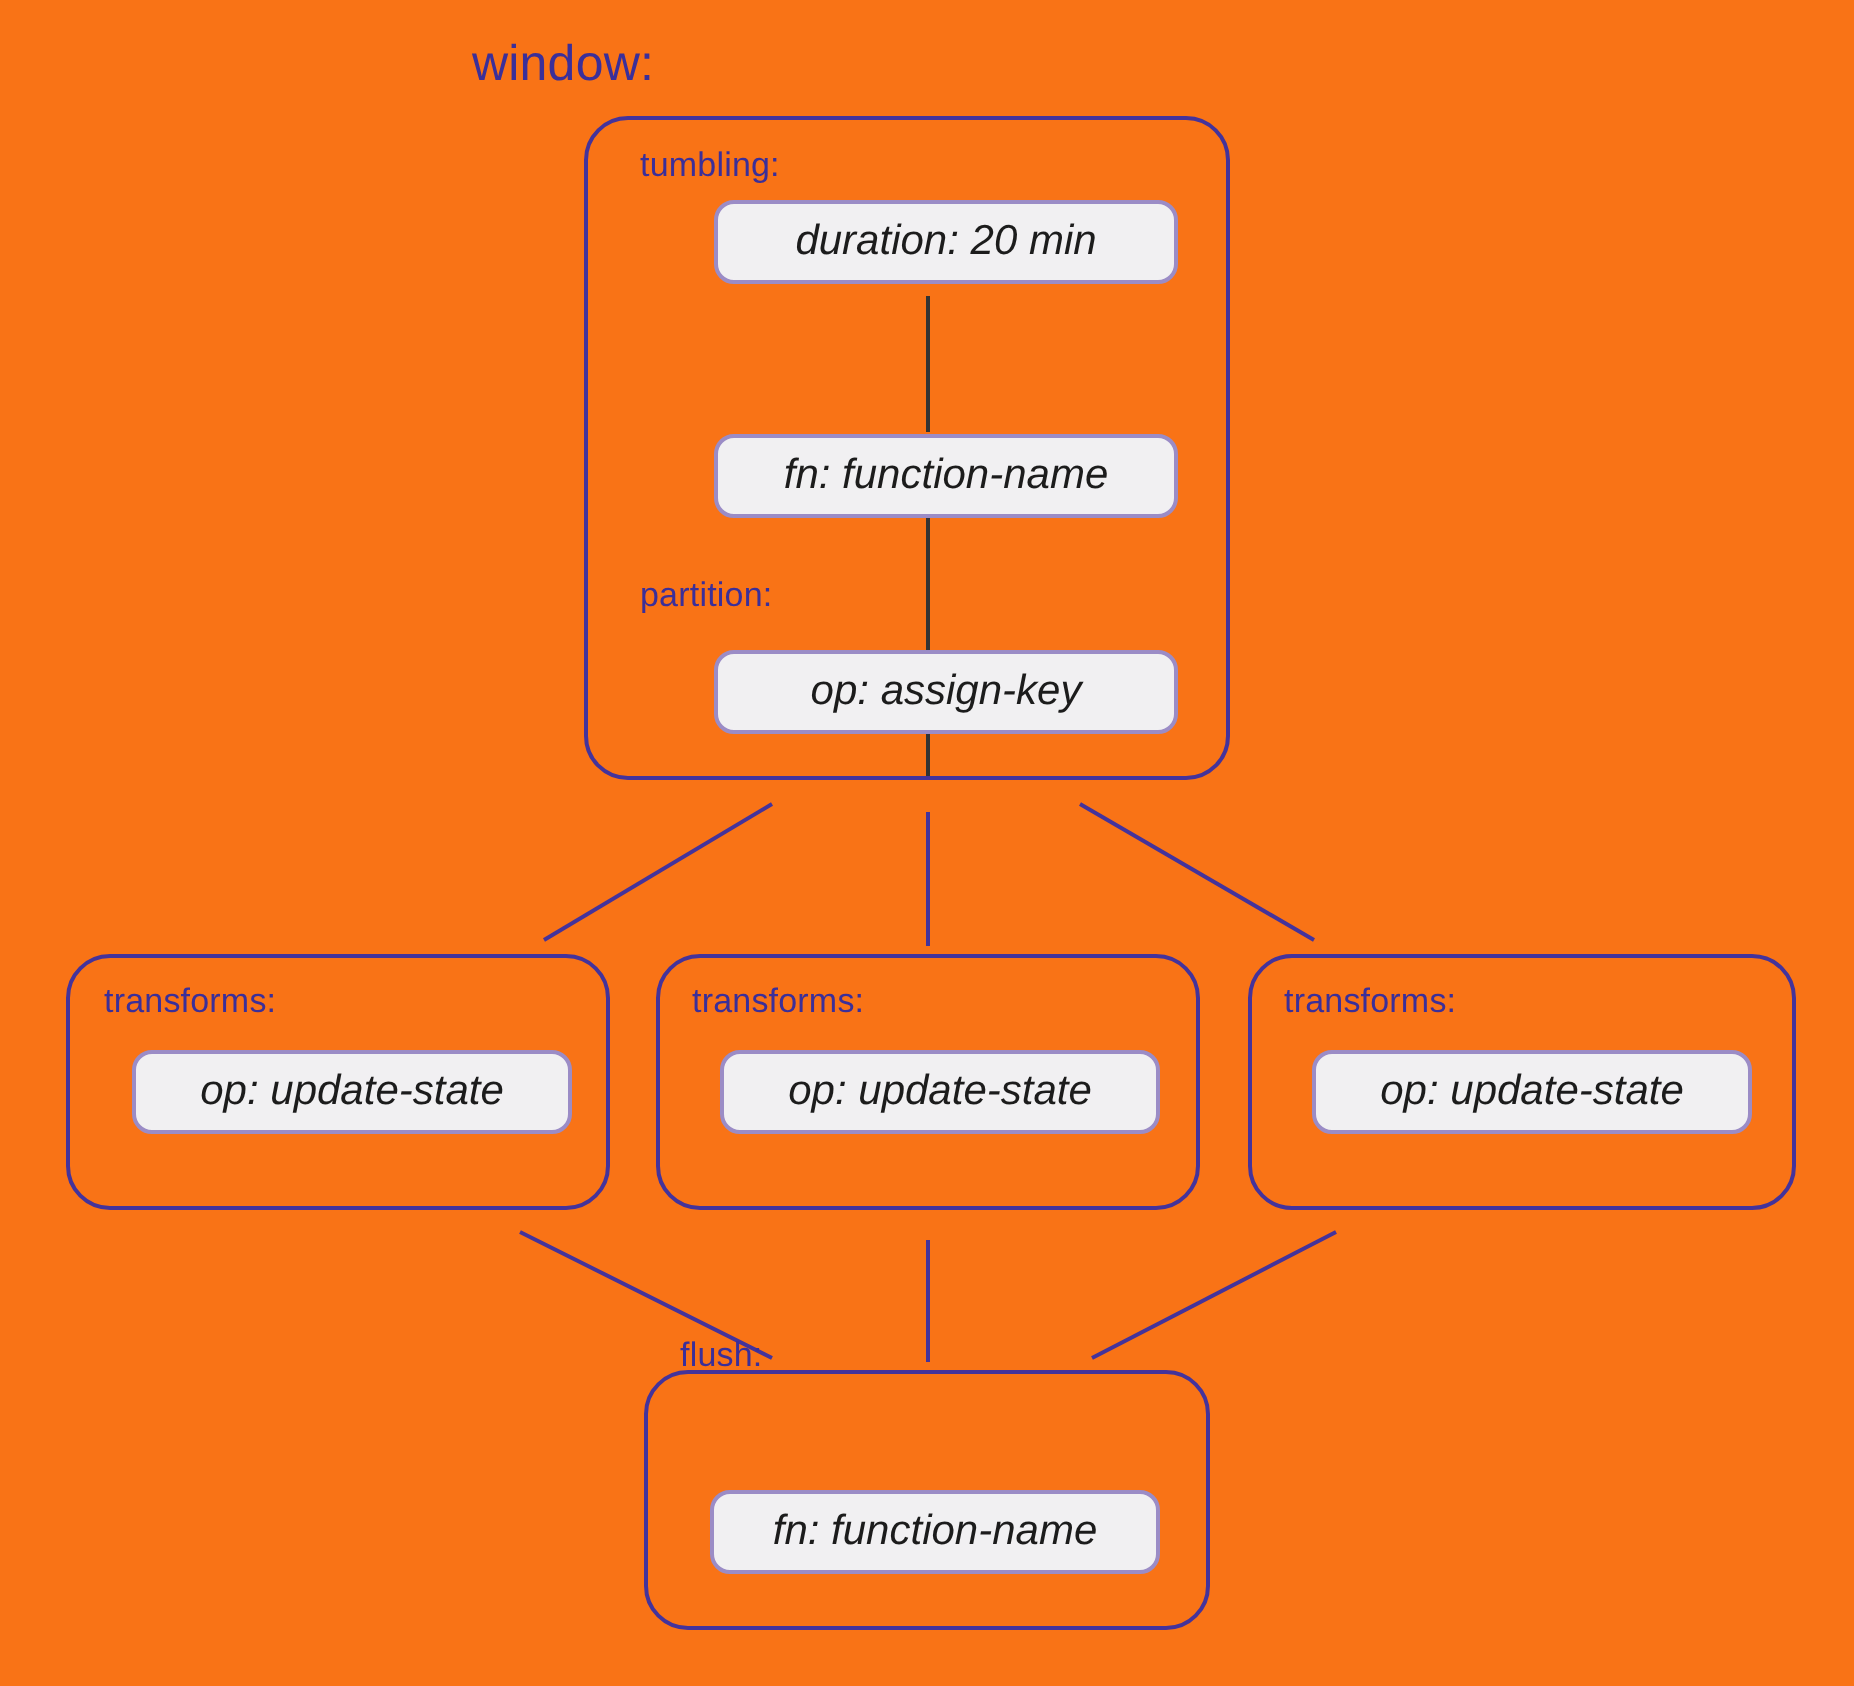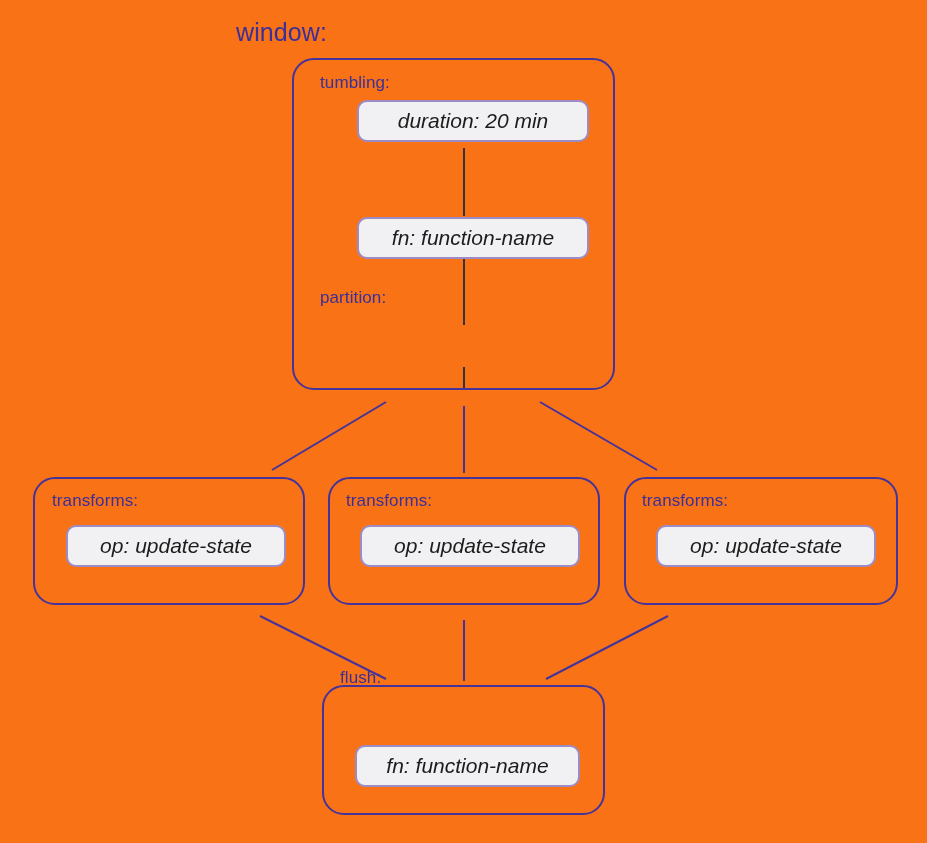--- a/index.html
+++ b/index.html
@@ -91,20 +91,21 @@
   <div class="root-label" style="left:236px; top:18px;">window:</div>
 
   <div class="node" style="left:292px; top:58px; width:323px; height:332px;"></div>
 
   <div class="node-label" style="left:320px; top:73px;">tumbling:</div>
   <div class="chip" style="left:357px; top:100px; width:232px; height:42px;">duration: 20 min</div>
 
   <div class="chip" style="left:357px; top:217px; width:232px; height:42px;">fn: function-name</div>
 
   <div class="node-label" style="left:320px; top:288px;">partition:</div>
+  <div class="chip" style="left:357px; top:325px; width:232px; height:42px;">op: assign-key</div>
 
   <div class="node" style="left:33px; top:477px; width:272px; height:128px;"></div>
   <div class="node-label" style="left:52px; top:491px;">transforms:</div>
   <div class="chip" style="left:66px; top:525px; width:220px; height:42px;">op: update-state</div>
 
   <div class="node" style="left:328px; top:477px; width:272px; height:128px;"></div>
   <div class="node-label" style="left:346px; top:491px;">transforms:</div>
   <div class="chip" style="left:360px; top:525px; width:220px; height:42px;">op: update-state</div>
 
   <div class="node" style="left:624px; top:477px; width:274px; height:128px;"></div>

